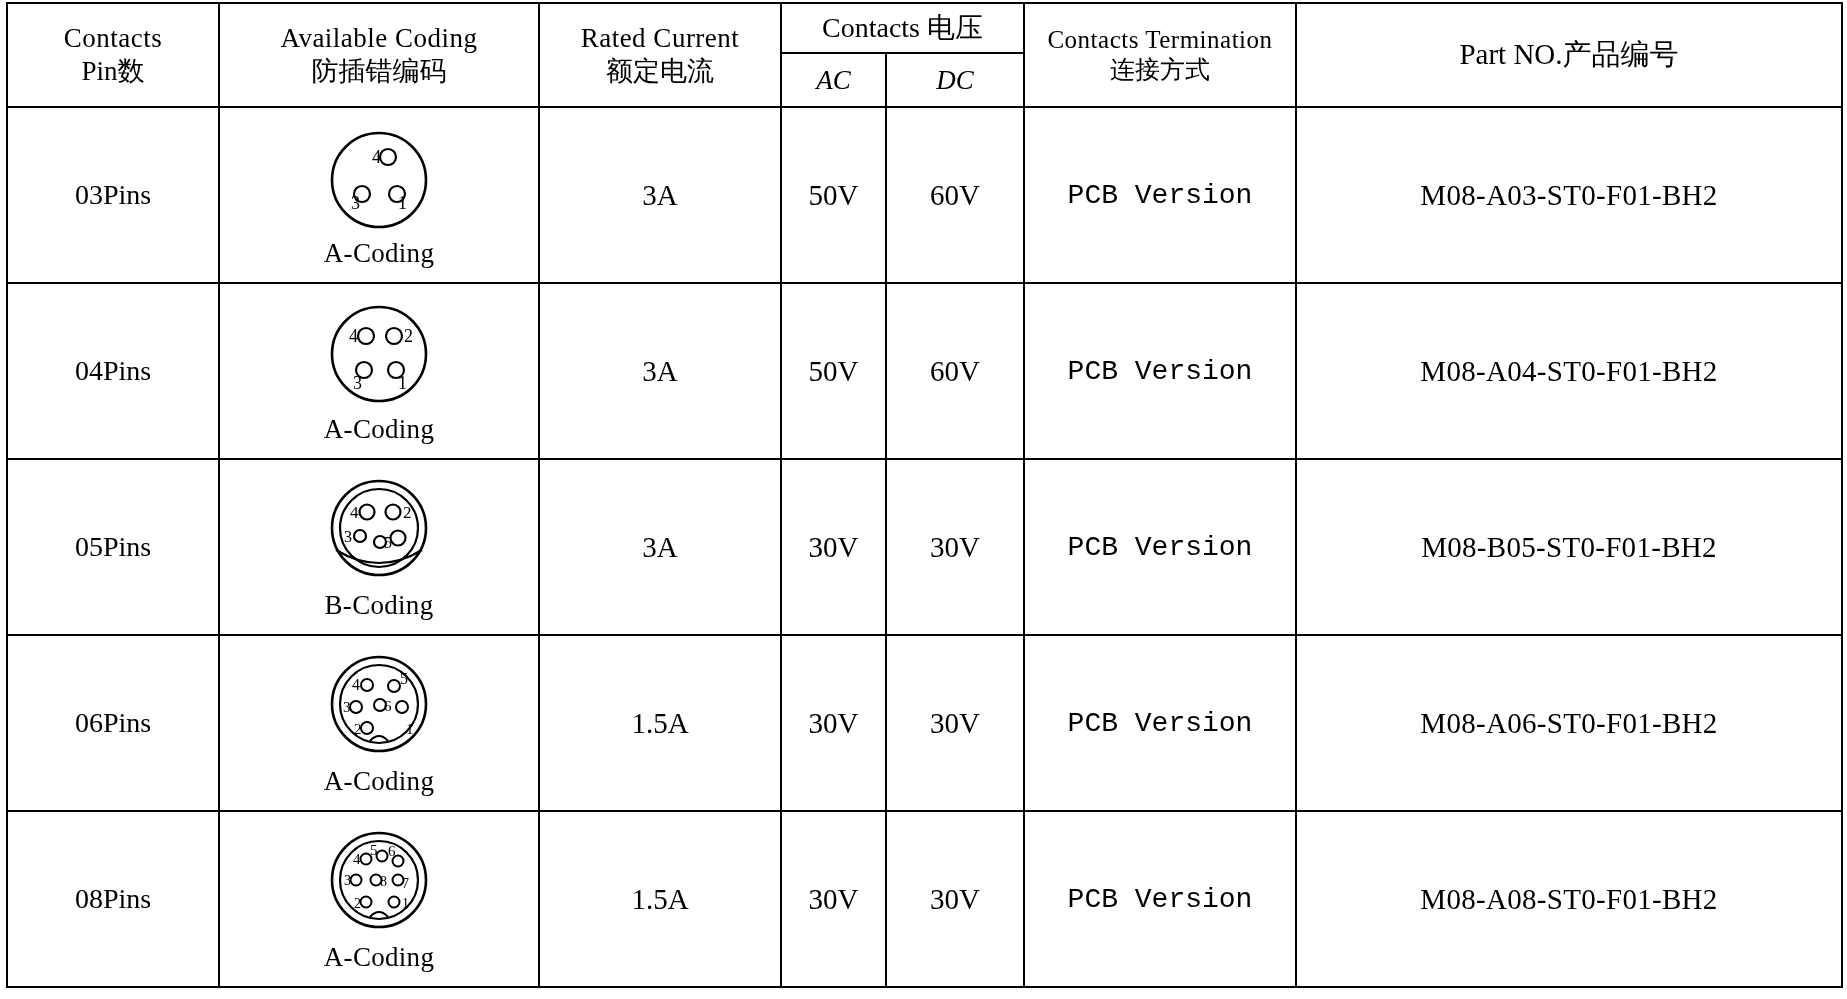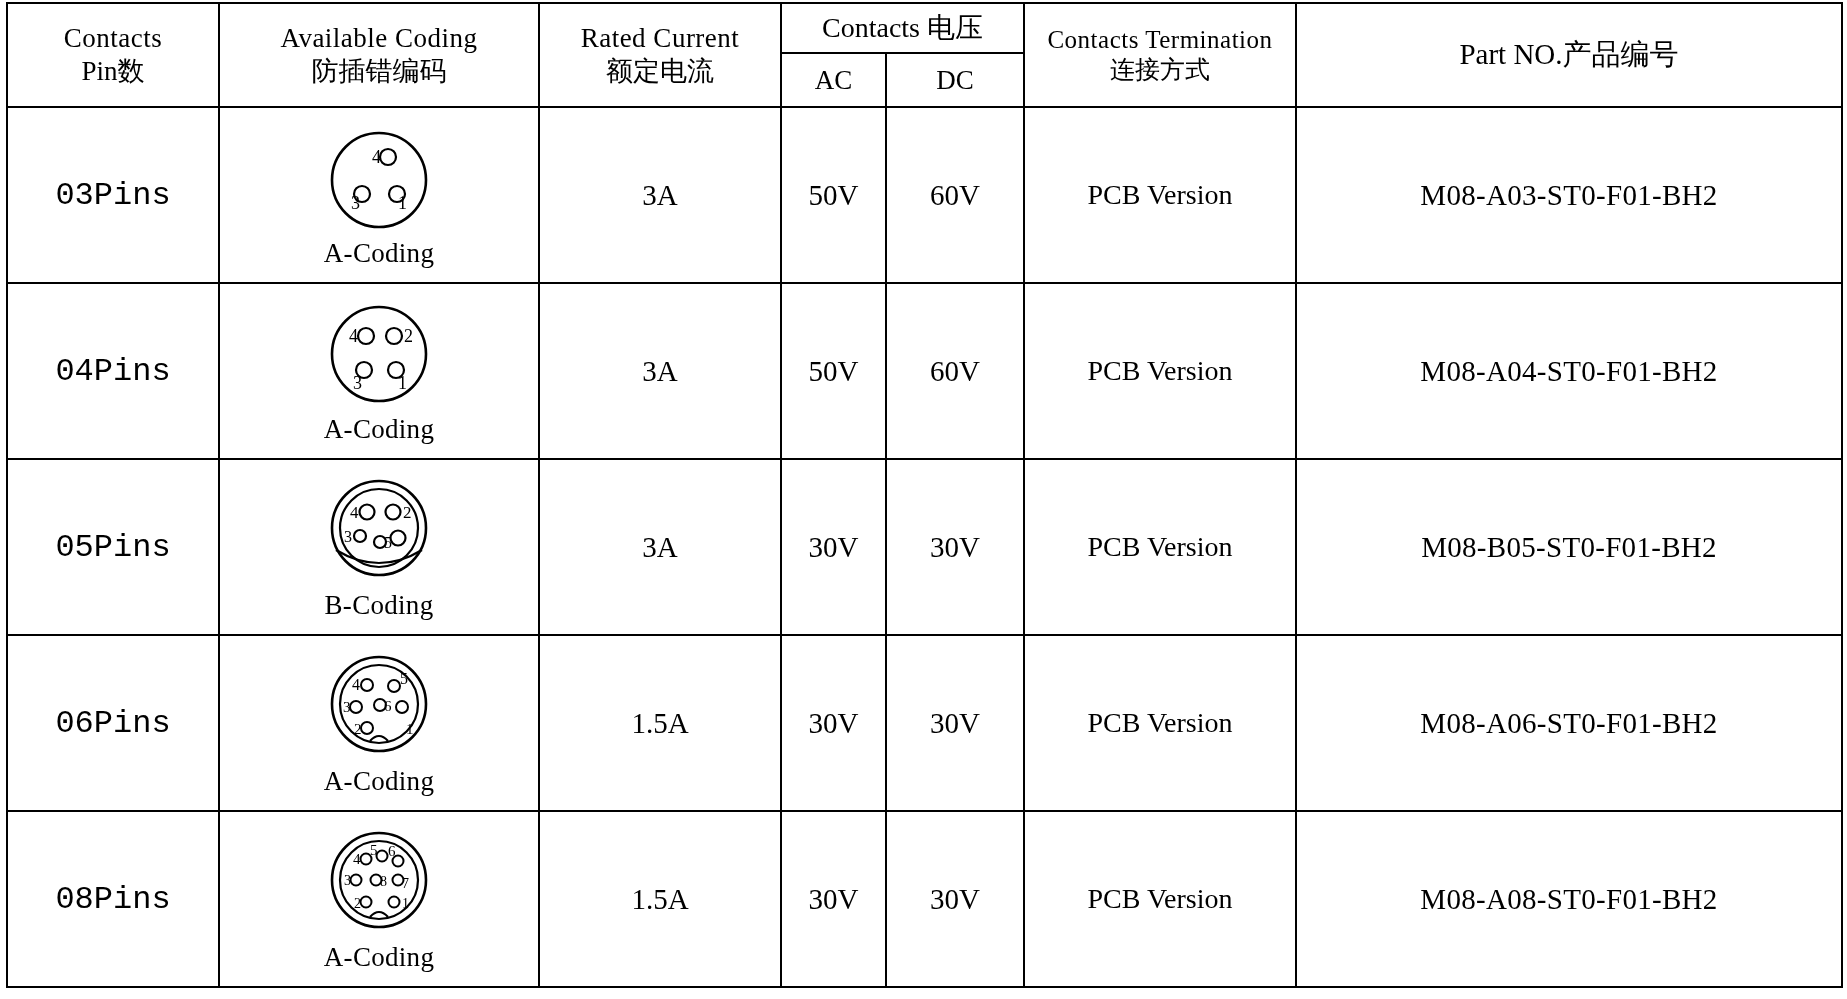--- a/index.html
+++ b/index.html
@@ -52,26 +52,27 @@
   .hdr-cell .l1 { display: block; letter-spacing: 0.5px; }
   .hdr-cell .l2 { display: block; }
   .hdr-small { font-size: 25px; margin-top: 44px; }
   .hdr-voltage {
     height: 48px;
     font-size: 28px;
   }
   .hdr-sub {
     height: 52px;
     font-size: 27px;
+    font-style: italic;
   }
   .hdr-part { font-size: 29px; border-radius: 18px; }
 
-  td.pins-cell { font-size: 32px; font-family: Liberation Mono, monospace; }
+  td.pins-cell { font-size: 28px; }
   td.current-cell, td.volt-cell { font-size: 29px; }
-  td.term-cell { font-size: 28px; }
+  td.term-cell { font-size: 28px; font-family: Liberation Mono, monospace; }
   td.part-cell { font-size: 29px; letter-spacing: 0.3px; }
 
   tr.data-row { height: 176px; }
 
   .coding-wrap {
     display: flex;
     flex-direction: column;
     align-items: center;
     justify-content: center;
     gap: 2px;

